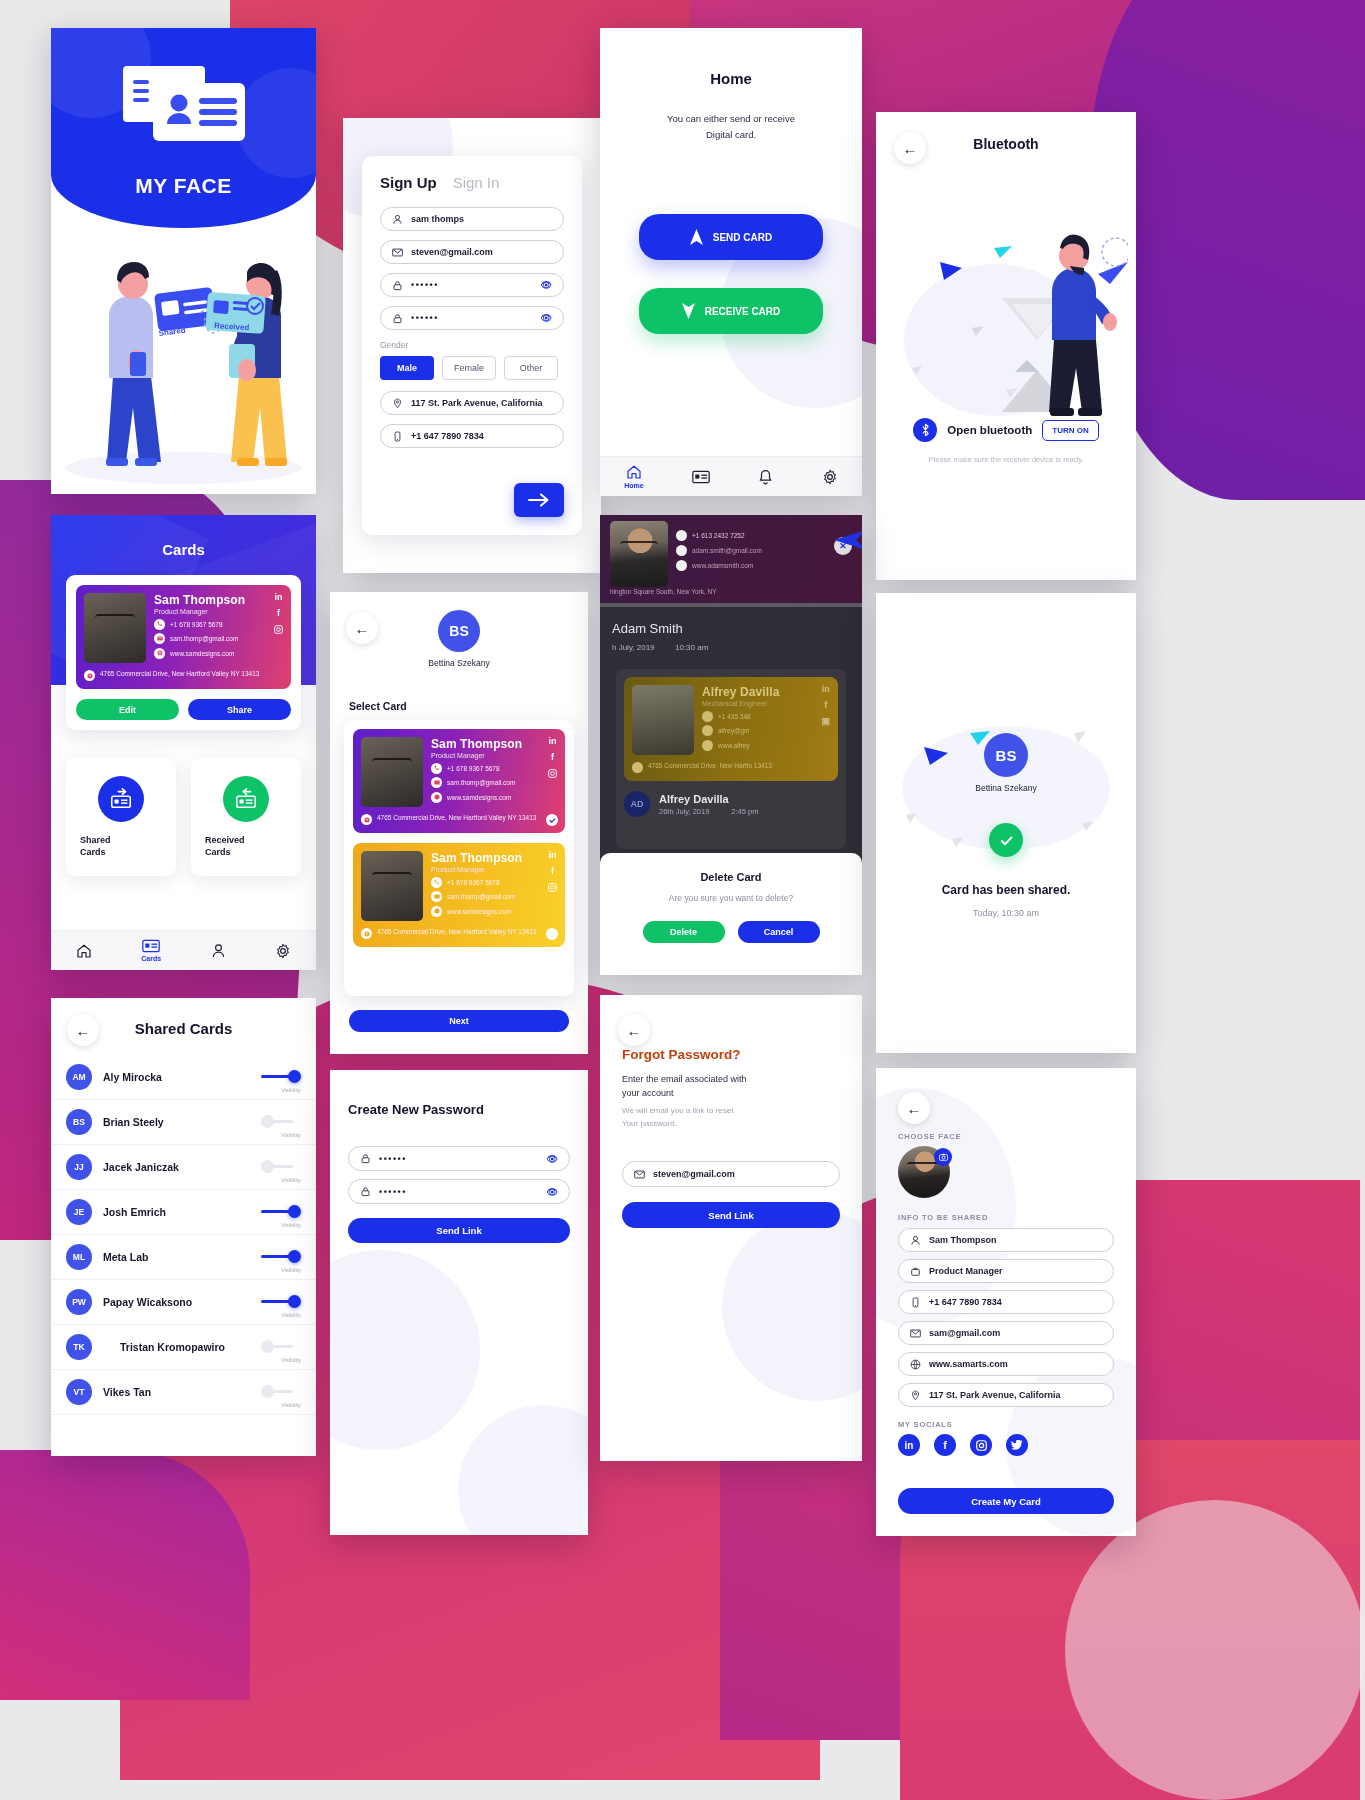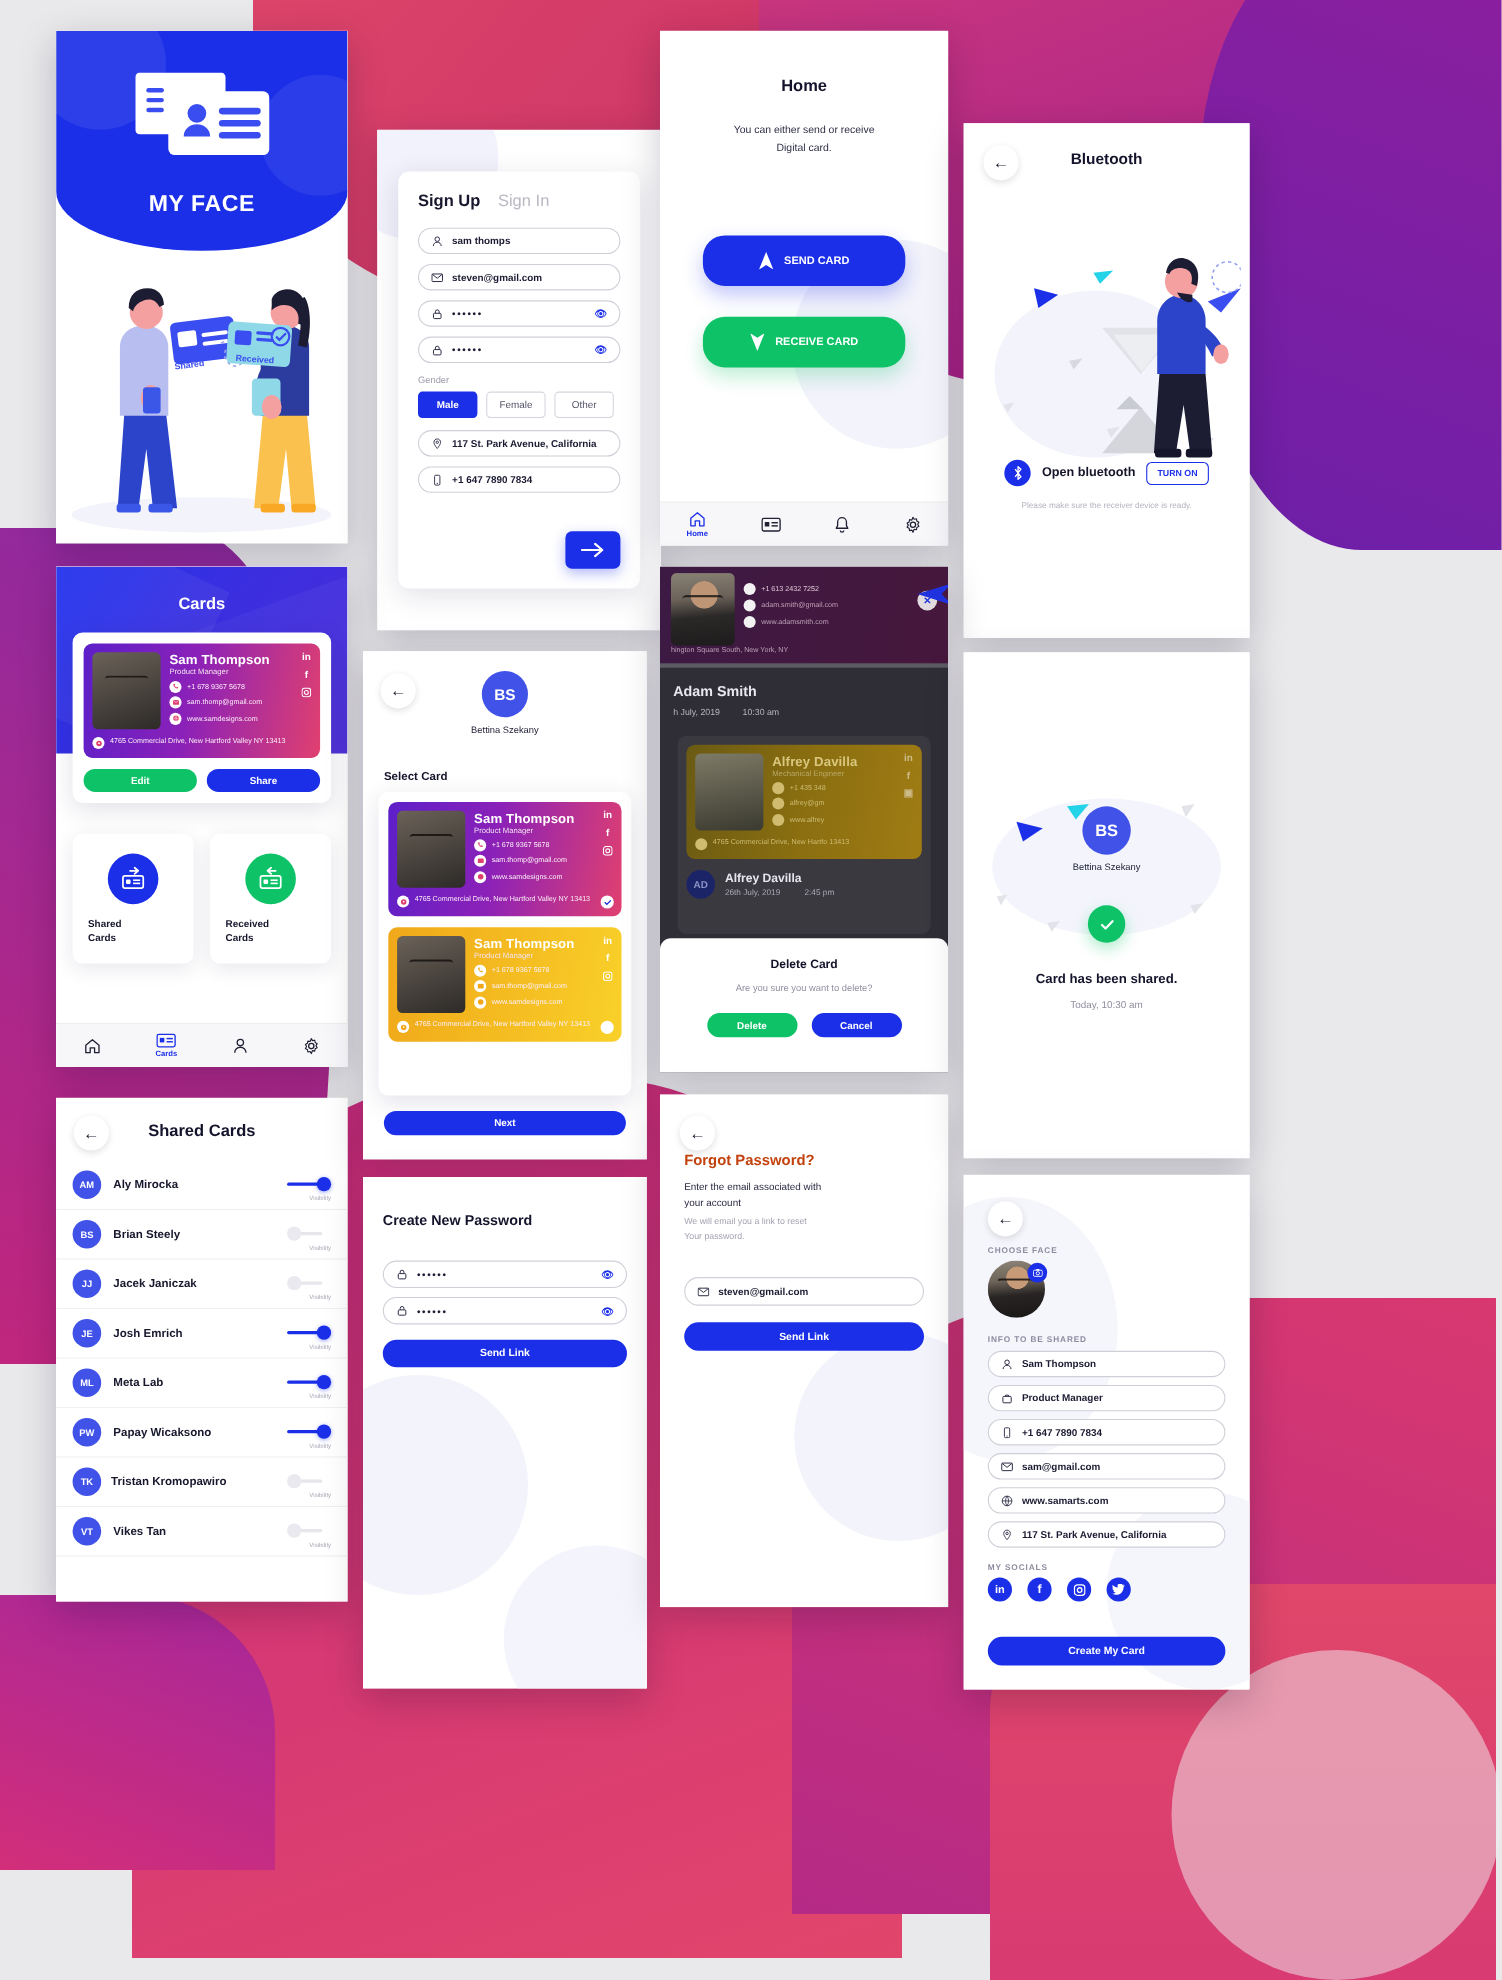--- a/index.html
+++ b/index.html
@@ -535,21 +535,21 @@
         </div>
         <div style="display: flex; align-items: center; gap: 11px; padding: 9px 15px; border-bottom: 1px solid rgb(240, 240, 244); position: relative; height: 45px;">
           <div class="avatar-c" style="width:26px;height:26px;font-size:8.5px;">PW</div>
           <div style="flex:1;font-size:10.5px;font-weight:bold;color:#17172e;">Papay Wicaksono</div>
           <div style="position:relative;width:40px;height:16px;">
             <div style="position:absolute;left:0;top:6px;width:32px;height:3px;border-radius:2px;background:#1b2fe8;"></div>
             <div style="position:absolute;right:0;top:1px;width:13px;height:13px;border-radius:50%;background:#1b2fe8;box-shadow:0 1px 4px rgba(27,47,232,.45);"></div>
             <div style="position:absolute;right:0;top:18px;font-size:5.5px;color:#a8a8b8;white-space:nowrap;">Visibility</div>
           </div>
         </div>
-        <div style="display: flex; align-items: center; gap: 9px; padding: 9px 15px; border-bottom: 1px solid rgb(240, 240, 244); position: relative; height: 45px;">
+        <div style="display: flex; align-items: center; gap: 28px; padding: 9px 15px; border-bottom: 1px solid rgb(240, 240, 244); position: relative; height: 45px;">
           <div class="avatar-c" style="width:26px;height:26px;font-size:8.5px;">TK</div>
           <div style="flex:1;font-size:10.5px;font-weight:bold;color:#17172e;">Tristan Kromopawiro</div>
           <div style="position:relative;width:40px;height:16px;">
             <div style="position:absolute;left:10px;top:6px;width:22px;height:3px;border-radius:2px;background:#e6e6ec;"></div>
             <div style="position:absolute;left:0;top:1px;width:13px;height:13px;border-radius:50%;background:#e9e9ef;"></div>
             <div style="position:absolute;right:0;top:18px;font-size:5.5px;color:#a8a8b8;white-space:nowrap;">Visibility</div>
           </div>
         </div>
         <div style="display: flex; align-items: center; gap: 11px; padding: 9px 15px; border-bottom: 1px solid rgb(240, 240, 244); position: relative; height: 45px;">
           <div class="avatar-c" style="width:26px;height:26px;font-size:8.5px;">VT</div>
@@ -741,21 +741,21 @@
       </div>
       <div style="position:absolute;left:10px;bottom:8px;color:#c5a6bc;font-size:6.5px;">hington Square South, New York, NY</div>
       <div style="position:absolute;right:10px;top:22px;width:18px;height:18px;border-radius:50%;background:rgba(255,255,255,.9);display:flex;align-items:center;justify-content:center;color:#1b2fe8;font-size:9px;font-weight:bold;">✕</div>
       <div style="position:absolute;right:-6px;top:14px;">
         <svg width="36" height="22" viewBox="0 0 36 22">
             <path d="M2 11L34 1l-10 10 10 10z" fill="#1b2fe8"></path>
           </svg>
       </div>
     </div>
     <div style="position:absolute;left:0;right:0;top:92px;bottom:0;background:rgba(30,28,36,.72);">
-      <div style="position:absolute;left:12px;top:14px;color:#e8e8ee;font-size:13px;font-weight:bold;">Adam Smith</div>
+      <div style="position:absolute;left:12px;top:14px;color:#e8e8ee;font-size:13px;font-weight:normal;">Adam Smith</div>
       <div style="position:absolute;left:12px;top:36px;color:#b6b6c0;font-size:8px;">h July, 2019</div>
       <div style="position:absolute;left:75px;top:36px;color:#b6b6c0;font-size:8px;">10:30 am</div>
       <div style="position:absolute;left:16px;right:16px;top:62px;height:180px;background:rgba(255,255,255,.06);border-radius:8px;padding:8px;">
         <div class="bcard" style="background:linear-gradient(100deg,#6a5a13 0%,#8a6e10 50%,#a07c14 100%);">
           <div class="socials">
             <span class="s" style="opacity:.5">in</span>
             <span class="s" style="opacity:.5">f</span>
             <span class="s" style="opacity:.5">▣</span>
           </div>
           <div class="row1">

